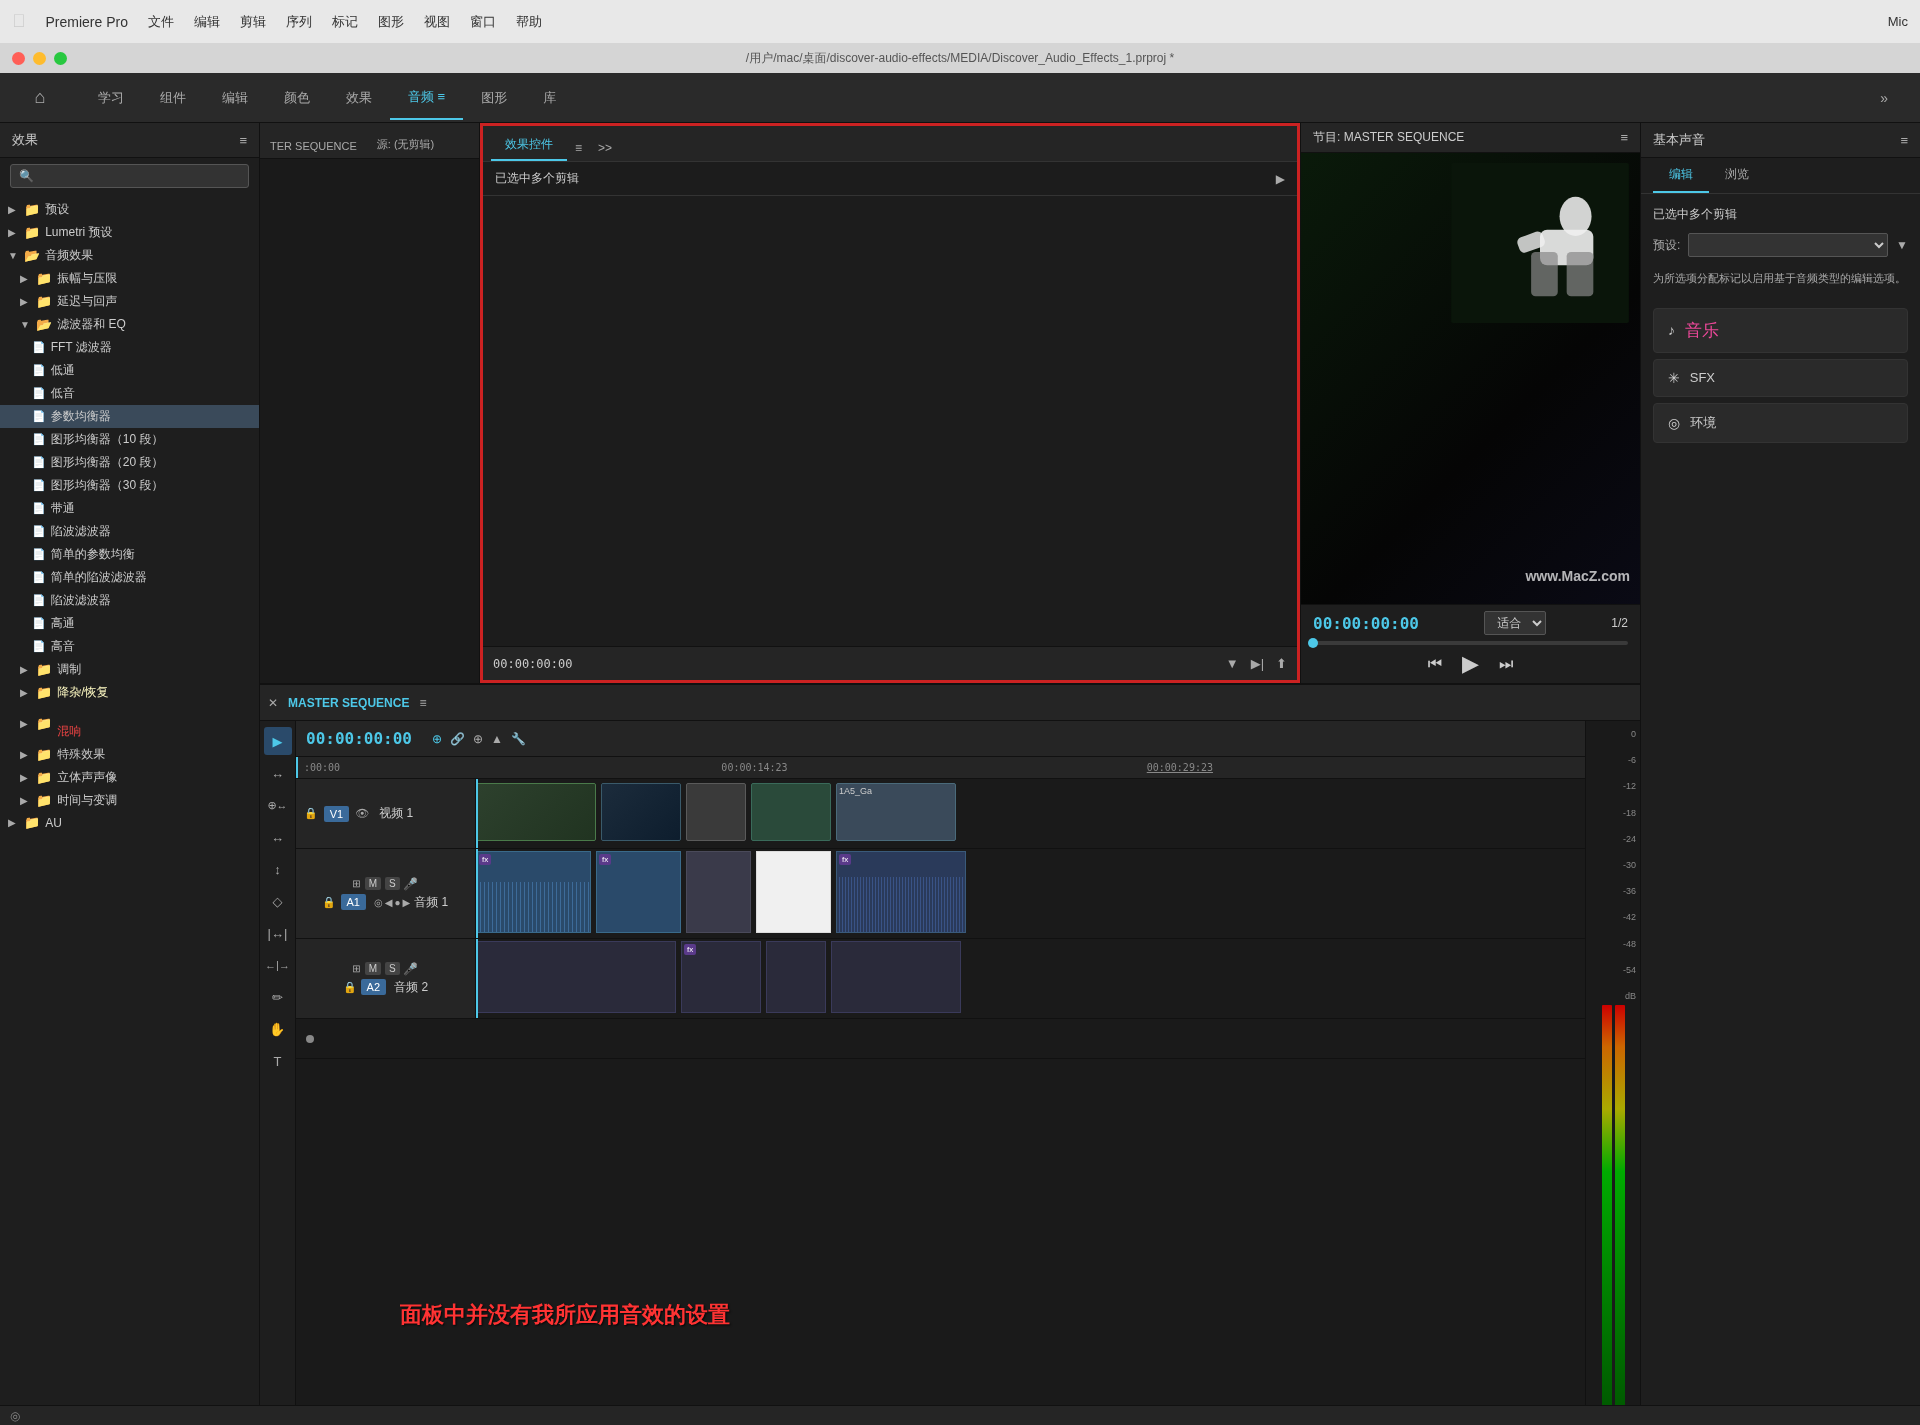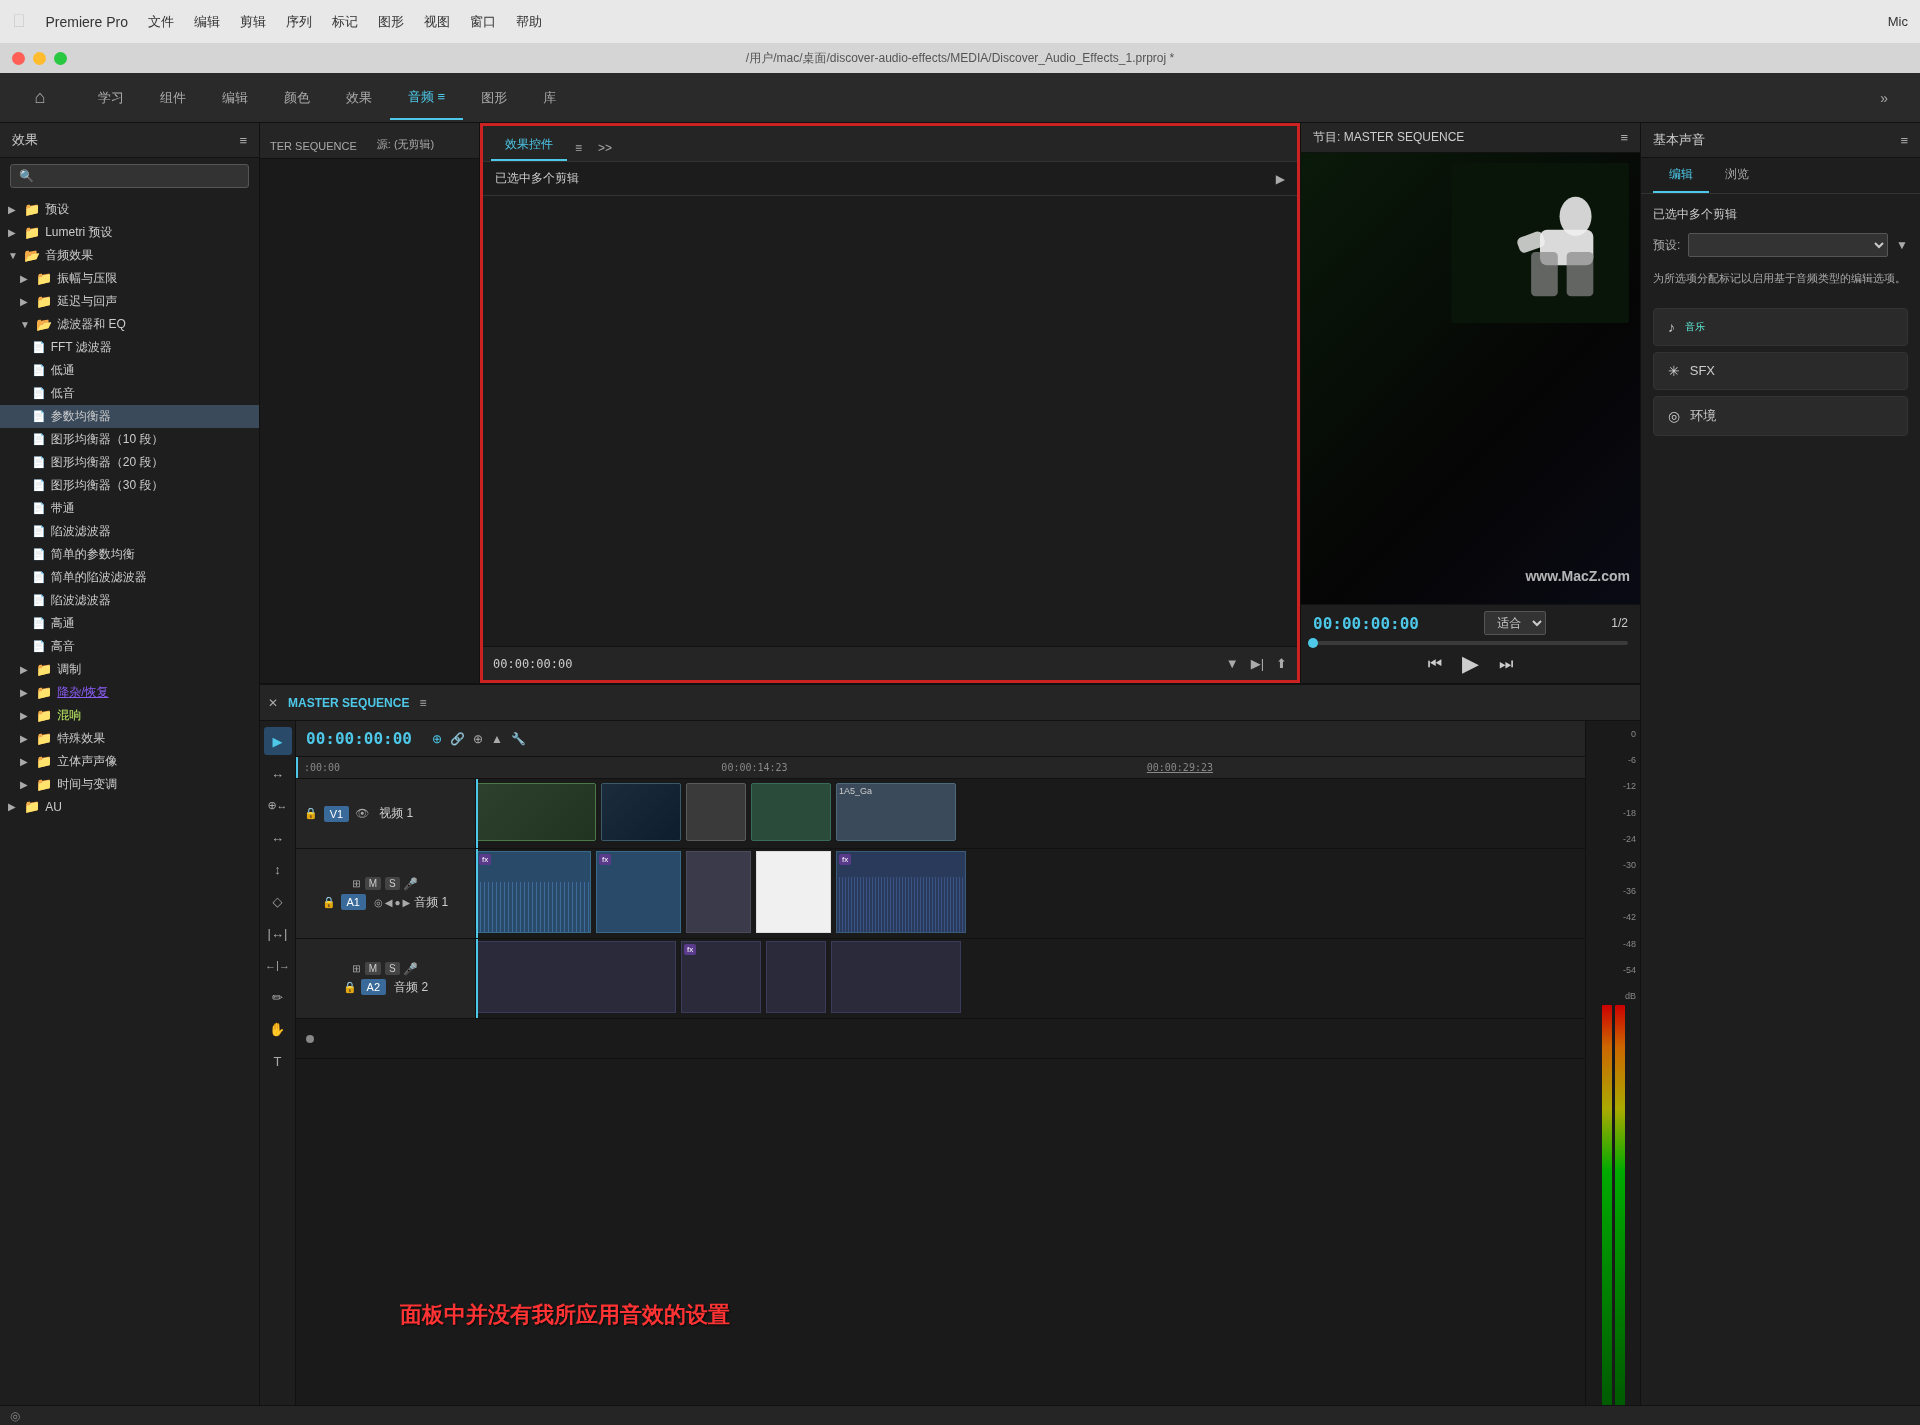--- a/index.html
+++ b/index.html
@@ -213,26 +213,26 @@
       </div>
 
       <div class="tree-item level2">
         <span class="chevron">▶</span>
         <span style="color:#7ab;margin-right:5px;">📁</span>
         <span style="color:#ccc;font-size:12px;">调制</span>
       </div>
       <div class="tree-item level2">
         <span class="chevron">▶</span>
         <span style="color:#7ab;margin-right:5px;">📁</span>
-        <span style="color:#8b5cf6;font-size:12px;text-decoration:underline;">降杂/恢复</span>
-      </div>
-      <div class="tree-item level2">
-        <span class="chevron">▶</span>
-        <span style="color:#7ab;margin-right:5px;">📁</span>
-        <span style="color:#bef264;font-size:12px;">混响</span>
+        <span style="color:#fef9c3;font-size:12px;">降杂/恢复</span>
+      </div>
+      <div class="tree-item level2">
+        <span class="chevron">▶</span>
+        <span style="color:#7ab;margin-right:5px;">📁</span>
+        <span style="color:#ef4444;font-size:12px;margin-top:16px;">混响</span>
       </div>
       <div class="tree-item level2">
         <span class="chevron">▶</span>
         <span style="color:#7ab;margin-right:5px;">📁</span>
         <span style="color:#ccc;font-size:12px;">特殊效果</span>
       </div>
       <div class="tree-item level2">
         <span class="chevron">▶</span>
         <span style="color:#7ab;margin-right:5px;">📁</span>
         <span style="color:#ccc;font-size:12px;">立体声声像</span>
@@ -513,21 +513,21 @@
         <span style="color:#aaa;font-size:12px;">预设:</span>
         <select style="background:#333;border:1px solid #555;color:#ccc;padding:3px 8px;font-size:12px;border-radius:2px;flex:1;">
           <option></option>
         </select>
         <span style="color:#aaa;font-size:12px;">▼</span>
       </div>
       <div style="color:#aaa;font-size:11px;line-height:1.7;margin-top:10px;">为所选项分配标记以启用基于音频类型的编辑选项。</div>
       <div style="display:flex;flex-direction:column;gap:6px;margin-top:20px;">
         <div class="cat-btn" style="display:flex;align-items:center;gap:10px;padding:10px 14px;background:#2a2a2a;border:1px solid #333;border-radius:4px;cursor:pointer;color:#ccc;font-size:13px;">
           <span style="font-size:14px;">♪</span>
-          <span style="color:#5eead4;font-size:10px;">音乐</span>
+          <span style="color:#ec4899;font-size:17px;">音乐</span>
         </div>
         <div class="cat-btn" style="display:flex;align-items:center;gap:10px;padding:10px 14px;background:#2a2a2a;border:1px solid #333;border-radius:4px;cursor:pointer;color:#ccc;font-size:13px;">
           <span style="font-size:14px;">✳</span>
           <span style="color:#ccc;font-size:13px;">SFX</span>
         </div>
         <div class="cat-btn" style="display:flex;align-items:center;gap:10px;padding:10px 14px;background:#2a2a2a;border:1px solid #333;border-radius:4px;cursor:pointer;color:#ccc;font-size:13px;">
           <span style="font-size:14px;">◎</span>
           <span style="color:#ccc;font-size:13px;">环境</span>
         </div>
       </div>

